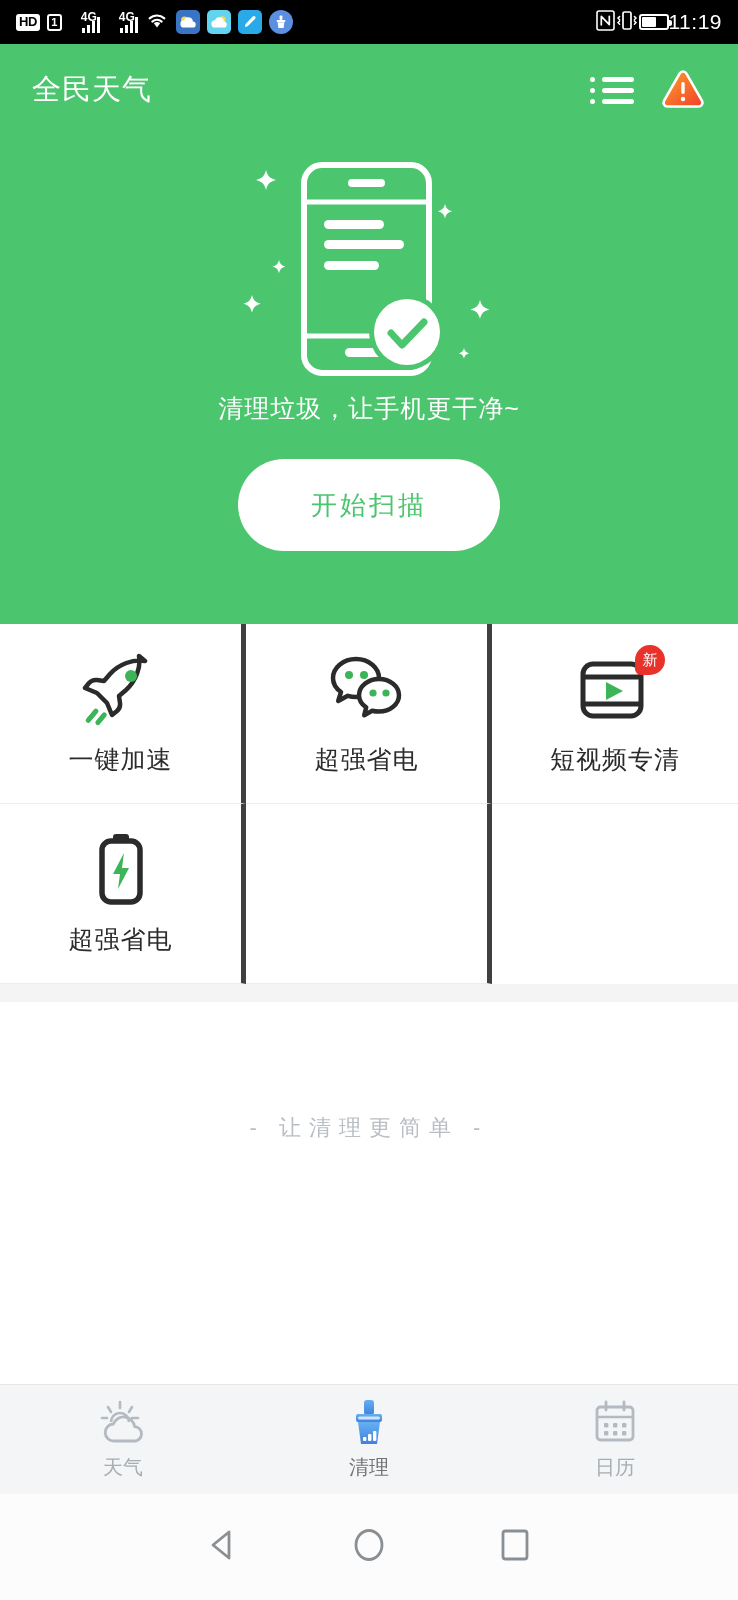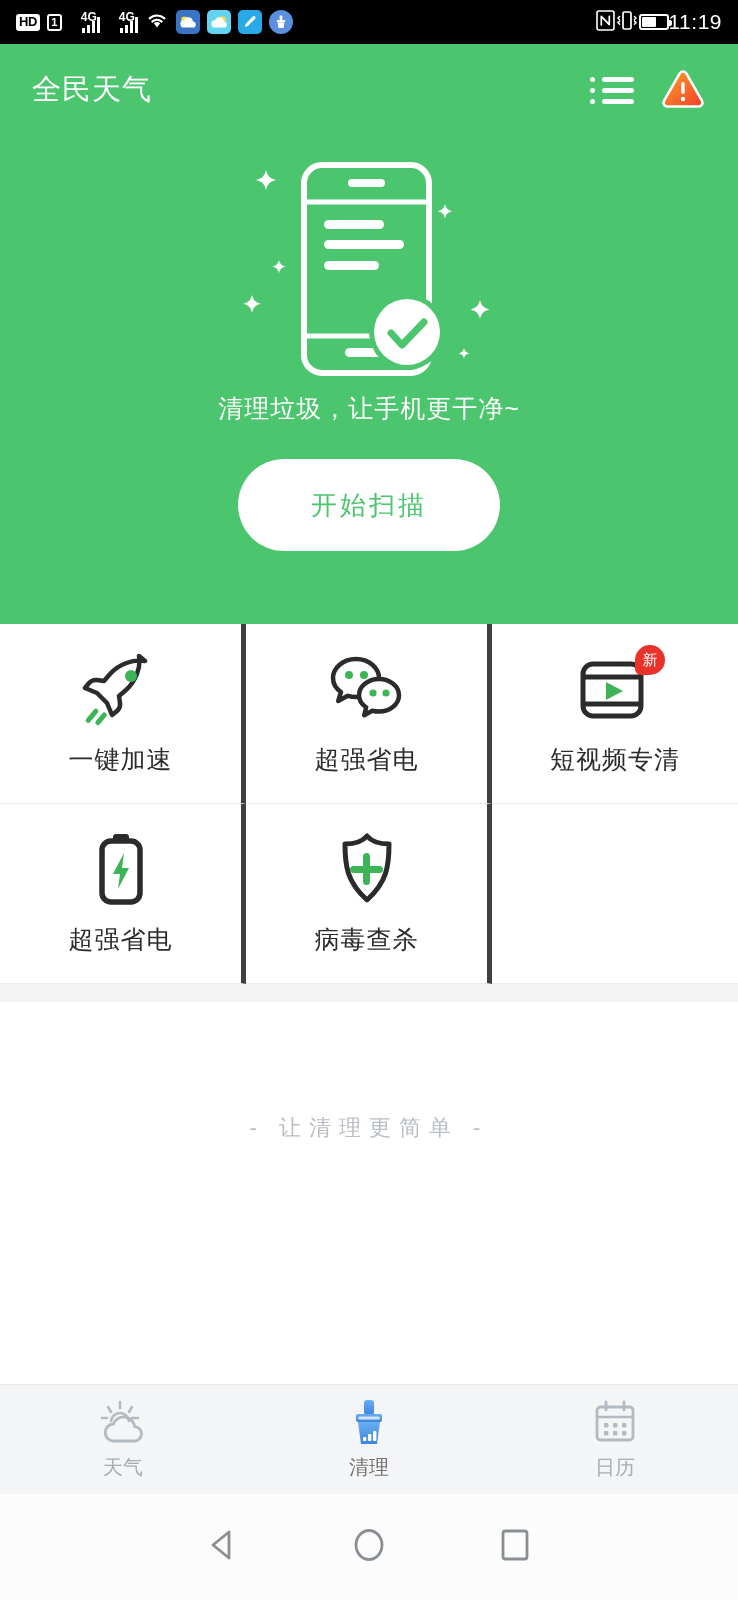--- a/index.html
+++ b/index.html
@@ -308,30 +308,20 @@
       <div class="cell-ico">
         <svg width="54" height="76" viewBox="0 0 54 76">
           <rect x="19" y="3" width="16" height="8" rx="3" fill="#2b2b2b"></rect>
           <rect x="8" y="10" width="38" height="61" rx="9" stroke="#2b2b2b" stroke-width="5.5" fill="none"></rect>
           <path d="M30 22l-11 21h7l-2 15 11-21h-7z" fill="#3cb457"></path>
         </svg>
       </div>
       <div class="cell-label">超强省电</div>
     </div>
 
-    <div class="cell">
-      <div class="cell-ico">
-        <svg width="66" height="76" viewBox="0 0 66 76">
-          <path d="M33 5c-5 6-13 8-22 8 0 22 2 38 22 56 20-18 22-34 22-56-9 0-17-2-22-8z" stroke="#2b2b2b" stroke-width="5" fill="none" stroke-linejoin="round"></path>
-          <rect x="29" y="22" width="7" height="32" rx="3.5" fill="#3cb457"></rect>
-          <rect x="16" y="35" width="33" height="7" rx="3.5" fill="#3cb457"></rect>
-        </svg>
-      </div>
-      <div class="cell-label">病毒查杀</div>
-    </div>
 
     <div class="cell empty"></div>
   </div>
 
   <div class="gray-band"></div>
 
   <div class="mid">
     <div class="slogan">- 让清理更简单 -</div>
   </div>
 

